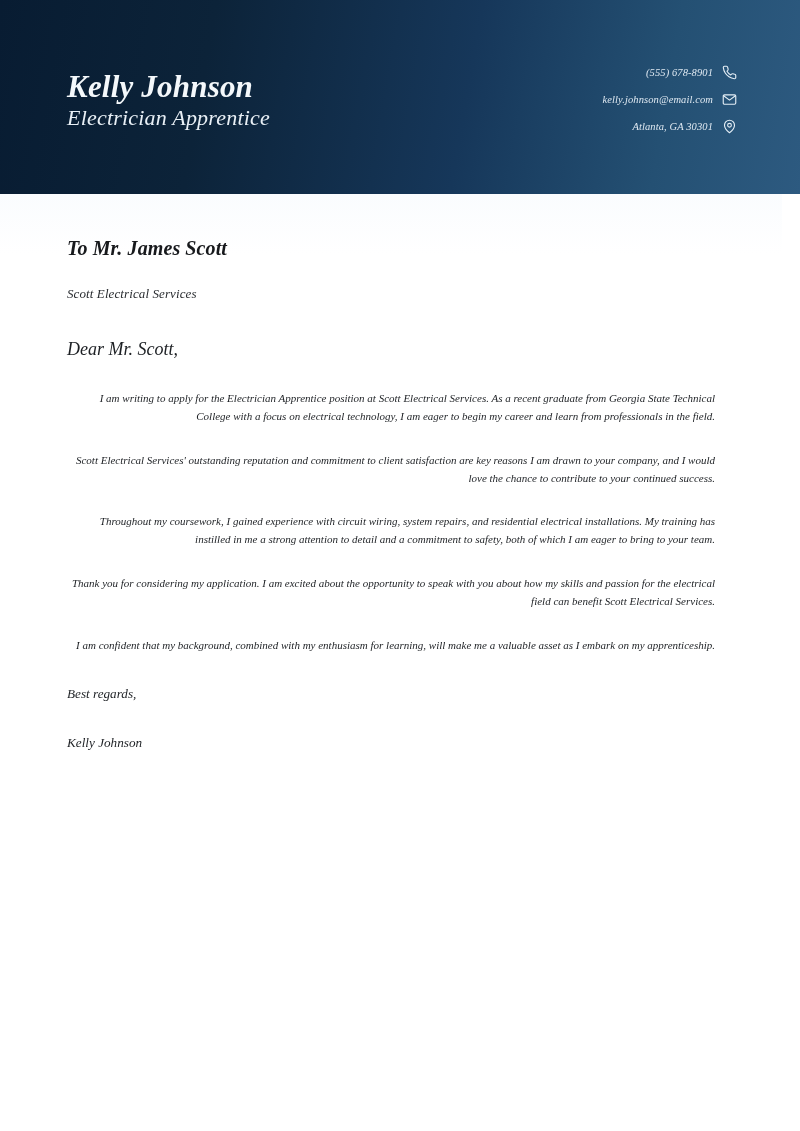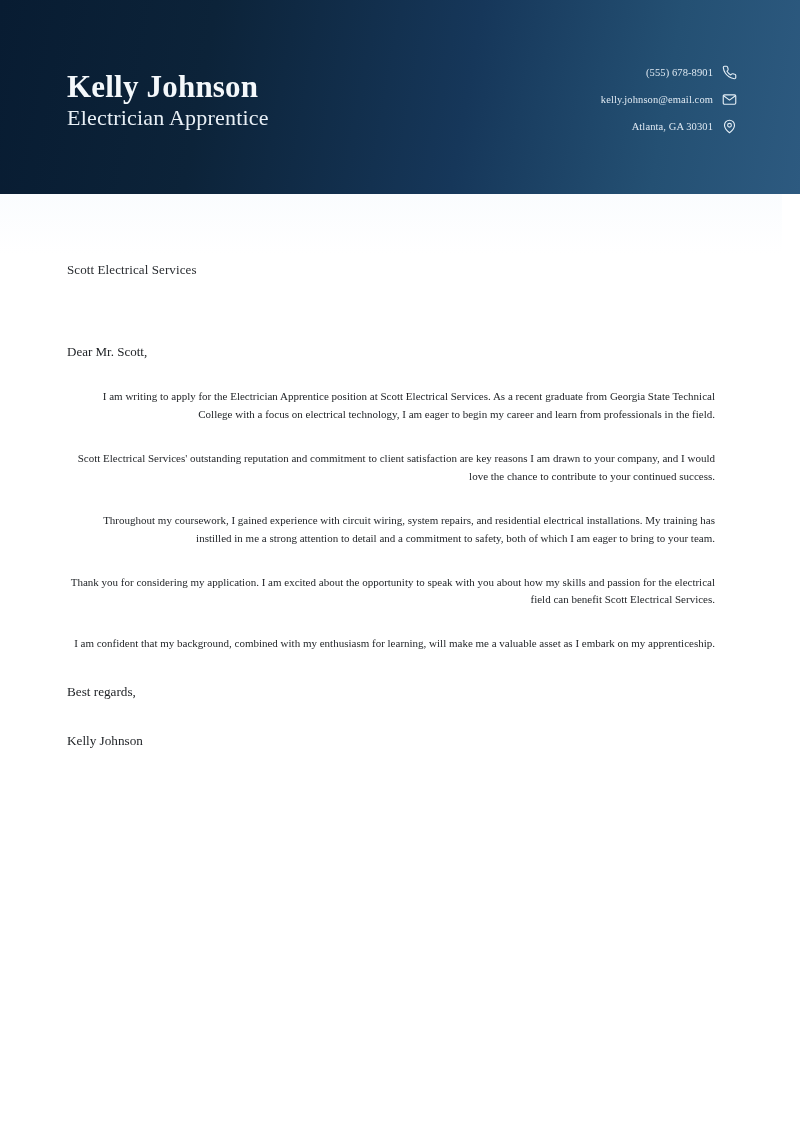--- a/index.html
+++ b/index.html
@@ -11,20 +11,21 @@
     height: 1131px;
     background: #ffffff;
     font-family: "Liberation Serif", "DejaVu Serif", serif;
     overflow: hidden;
   }
   .page {
     position: relative;
     width: 782px;
     height: 1131px;
     background: #ffffff;
+    font-style: italic;
   }
 
   
   .header {
     position: relative;
     width: 800px;
     height: 194px;
     background: linear-gradient(100deg, #081c32 0%, #0c2339 26%, #16375a 58%, #245073 82%, #2d5a80 100%);
     box-sizing: border-box;
     display: flex;
@@ -114,23 +115,23 @@
     font-size: 13px;
     font-weight: 400;
     color: #2a2d31;
     letter-spacing: 0.1px;
     margin-top: 26px;
     line-height: 1.3;
   }
 
   .salutation {
     font-family: "Liberation Serif", "DejaVu Serif", serif;
-    font-size: 13px;
-    color: #1d2024;
-    margin-top: 63px;
+    font-size: 18px;
+    color: #1d2024;
+    margin-top: 33px;
     line-height: 1.55;
   }
   .body-paragraph {
     font-family: "Liberation Serif", "DejaVu Serif", serif;
     font-size: 11px;
     color: #1d2024;
     line-height: 1.63;
     margin-top: 26px;
     text-align: right;
     max-width: 668px;
@@ -192,20 +193,21 @@
           </svg>
         </span>
       </div>
 
     </div>
   </div>
 
   <div class="letter">
 
     <div class="recipient-block">
+      <div class="recipient-name">To Mr. James Scott</div>
       <div class="recipient-company">Scott Electrical Services</div>
     </div>
 
     <div class="salutation">Dear Mr. Scott,</div>
 
     <p class="body-paragraph">I am writing to apply for the Electrician Apprentice position at Scott Electrical Services. As a recent graduate from Georgia State Technical College with a focus on electrical technology, I am eager to begin my career and learn from professionals in the field.</p>
 
     <p class="body-paragraph">Scott Electrical Services' outstanding reputation and commitment to client satisfaction are key reasons I am drawn to your company, and I would love the chance to contribute to your continued success.</p>
 
     <p class="body-paragraph">Throughout my coursework, I gained experience with circuit wiring, system repairs, and residential electrical installations. My training has instilled in me a strong attention to detail and a commitment to safety, both of which I am eager to bring to your team.</p>

